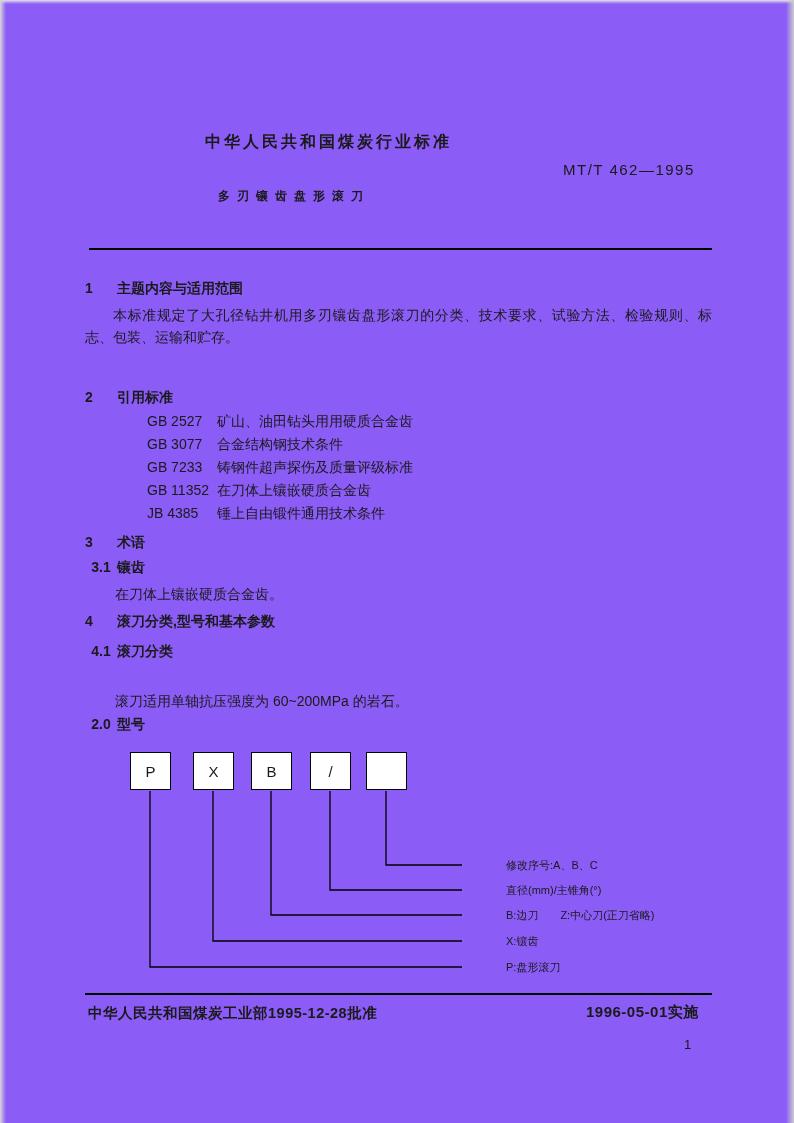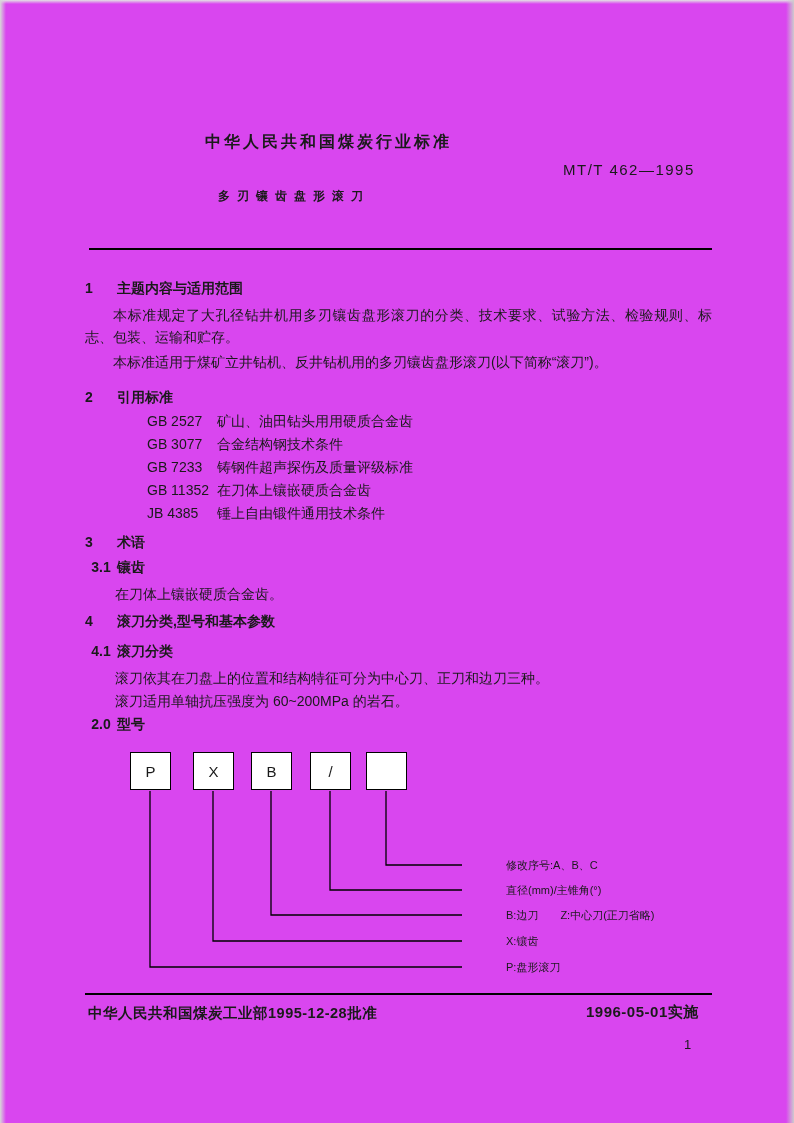--- a/index.html
+++ b/index.html
@@ -1,21 +1,21 @@
 <!DOCTYPE html>
 <html><head>
 <meta charset="utf-8">
 <style>
   * { margin: 0; padding: 0; box-sizing: border-box; }
   html, body { background: #ffffff; }
   .page {
     position: relative;
     width: 794px;
     height: 1123px;
-    background: #d946ef;
+    background: #8b5cf6;
     font-family: "Liberation Sans", "DejaVu Sans", sans-serif;
     color: #1a1a1a;
     overflow: hidden;
     margin: 0 auto;
   }
   
   .edge-left  { position: absolute; left: 0; top: 0; width: 6px; height: 100%;
                 background: linear-gradient(to right, #d7d7d7, rgba(255,255,255,0)); }
   .edge-right { position: absolute; right: 0; top: 0; width: 8px; height: 100%;
                 background: linear-gradient(to left, #cccccc, rgba(255,255,255,0)); }
@@ -107,21 +107,20 @@
 
   <div class="header-org">中华人民共和国煤炭行业标准</div>
   <div class="doc-number">MT/T 462—1995</div>
   <div class="doc-title">多刃镶齿盘形滚刀</div>
   <div class="title-rule"></div>
 
   <div class="sec-heading" style="top:280px">
     <span class="h-num">1</span><span>主题内容与适用范围</span>
   </div>
   <div class="para" style="top:304px">本标准规定了大孔径钻井机用多刃镶齿盘形滚刀的分类、技术要求、试验方法、检验规则、标志、包装、运输和贮存。</div>
-  <div class="para" style="top:351px">本标准适用于煤矿立井钻机、反井钻机用的多刃镶齿盘形滚刀(以下简称“滚刀”)。</div>
 
   <div class="sec-heading" style="top:389px">
     <span class="h-num">2</span><span>引用标准</span>
   </div>
   <div class="ref-row" style="top:413px">
     <span class="ref-code">GB 2527</span><span>矿山、油田钻头用用硬质合金齿</span>
   </div>
   <div class="ref-row" style="top:436px">
     <span class="ref-code">GB 3077</span><span>合金结构钢技术条件</span>
   </div>
@@ -142,21 +141,20 @@
     <span class="h-num">3.1</span><span>镶齿</span>
   </div>
   <div class="line" style="top:583px">在刀体上镶嵌硬质合金齿。</div>
 
   <div class="sec-heading" style="top:613px">
     <span class="h-num">4</span><span>滚刀分类,型号和基本参数</span>
   </div>
   <div class="sub-heading" style="top:643px">
     <span class="h-num">4.1</span><span>滚刀分类</span>
   </div>
-  <div class="line" style="top:667px">滚刀依其在刀盘上的位置和结构特征可分为中心刀、正刀和边刀三种。</div>
   <div class="line" style="top:690px">滚刀适用单轴抗压强度为 60~200MPa 的岩石。</div>
   <div class="sub-heading" style="top:716px">
     <span class="h-num">2.0</span><span>型号</span>
   </div>
 
   <div class="diagram">
     <svg width="794" height="245" viewBox="0 0 794 245">
       <polyline points="386,41 386,115 462,115" fill="none" stroke="#000" stroke-width="1.3"></polyline>
       <polyline points="330,41 330,140 462,140" fill="none" stroke="#000" stroke-width="1.3"></polyline>
       <polyline points="271,41 271,165 462,165" fill="none" stroke="#000" stroke-width="1.3"></polyline>

